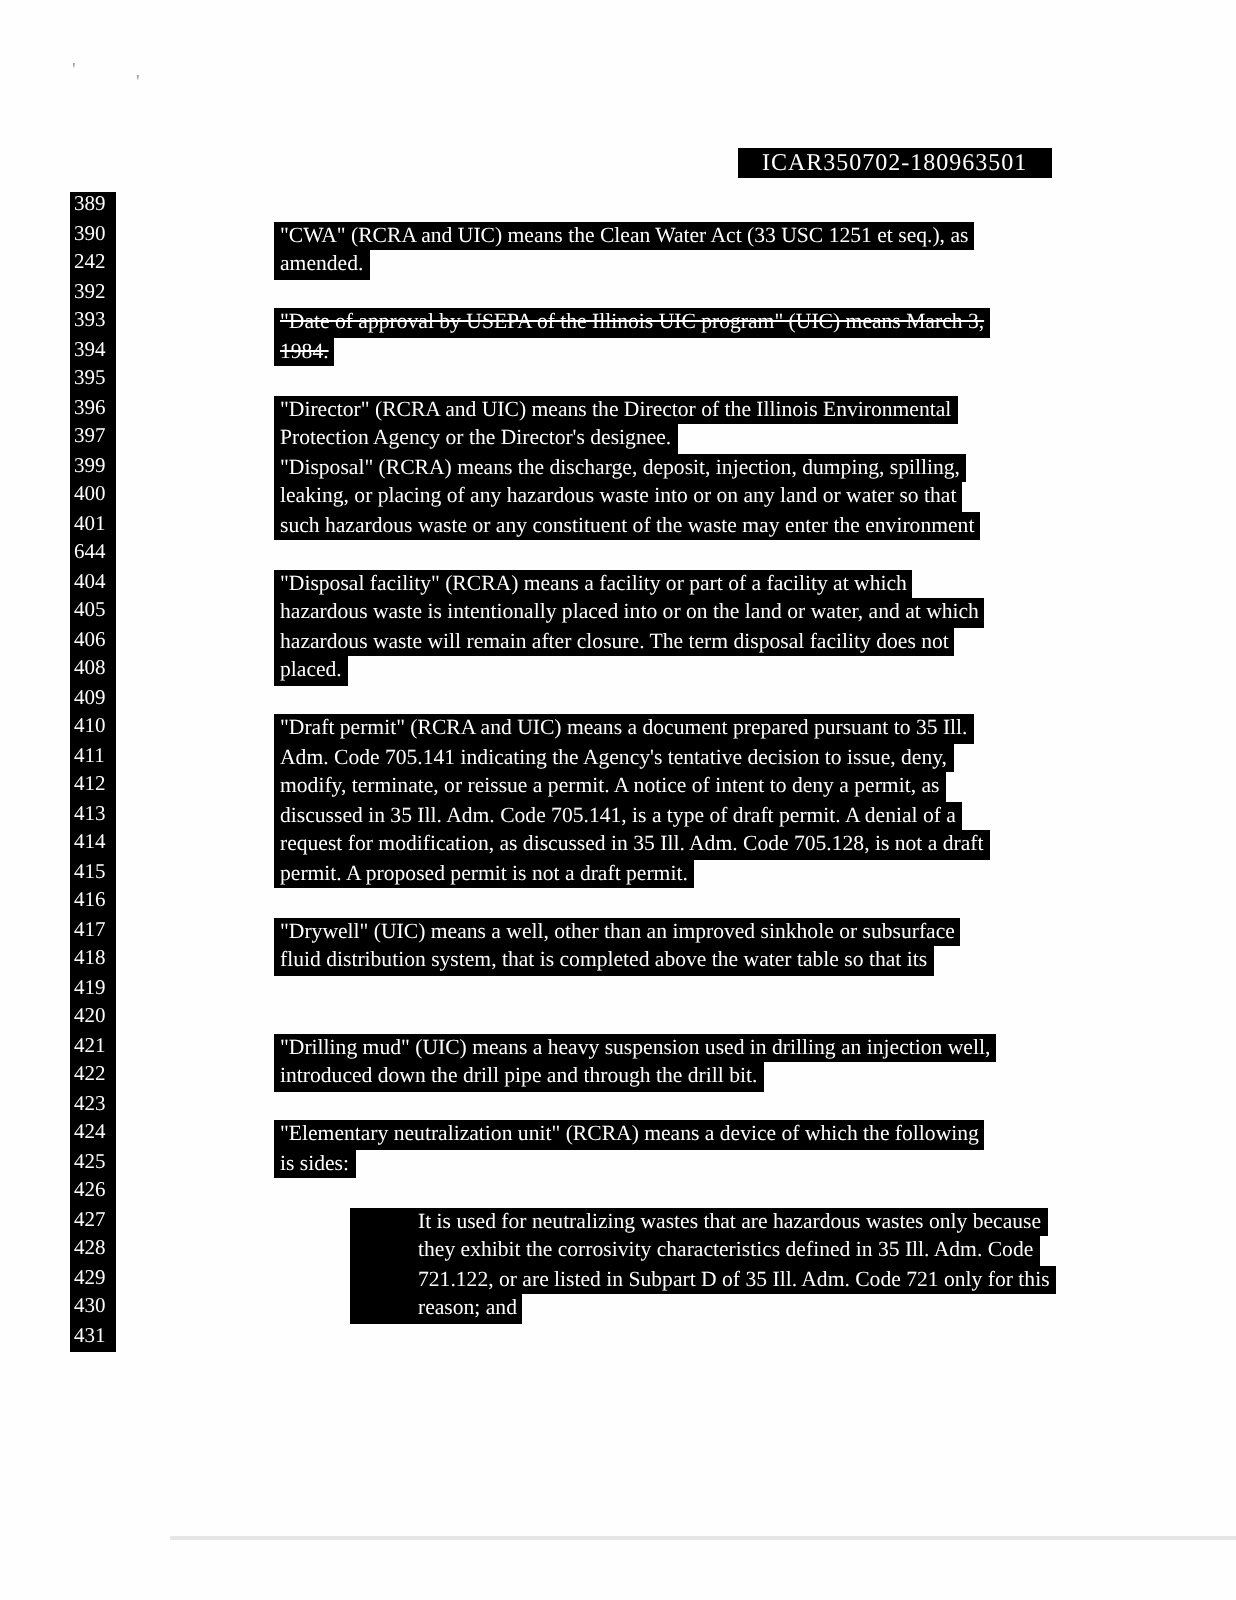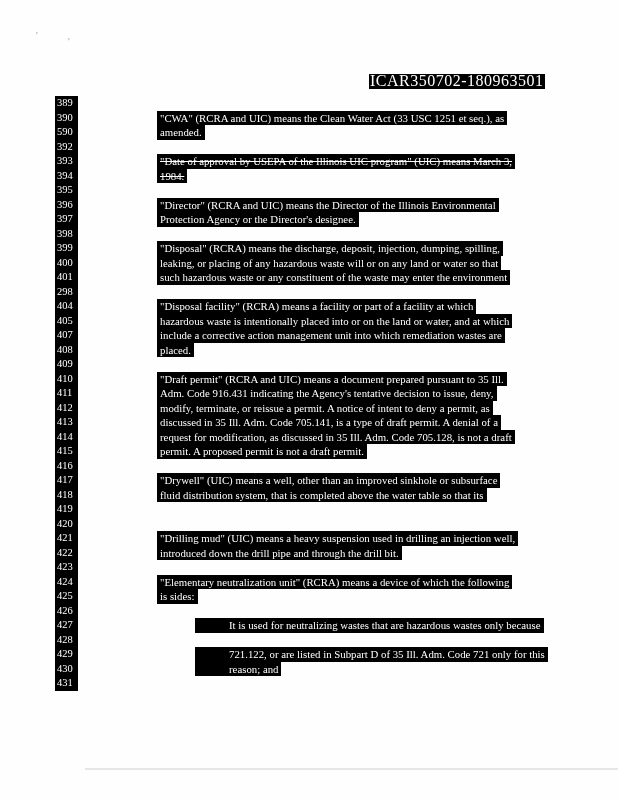--- a/index.html
+++ b/index.html
@@ -22,41 +22,41 @@
     font-family: "Liberation Serif", serif;
   }
   .artifact-1 { top: 30px; left: 36px; }
   .artifact-2 { top: 36px; left: 68px; }
   .bates-number {
     position: absolute;
     top: 74px;
     left: 369px;
     background: #000000;
     color: #ffffff;
-    font-size: 16px;
+    font-size: 12px;
     line-height: 14px;
-    padding: 0 1px;
+    padding: 0 12px;
     letter-spacing: 0.5px;
     border-bottom: 1px solid #000;
   }
   .lines {
     position: absolute;
     top: 96px;
     left: 0;
     width: 618px;
   }
   .line-row {
     display: flex;
     align-items: flex-start;
     height: 14.5px;
     white-space: nowrap;
   }
   .line-number {
     display: inline-block;
-    margin-left: 55px;
+    margin-left: 35px;
     background: #000000;
     color: #ffffff;
     font-size: 10.5px;
     line-height: 14.5px;
     padding: 0 2px;
     min-width: 19px;
   }
   .line-text {
     display: inline-block;
     margin-left: 79px;
@@ -99,21 +99,21 @@
 
   <div class="lines">
       <div class="line-row">
         <span class="line-number">389</span>
       </div>
       <div class="line-row">
         <span class="line-number">390</span>
         <span class="line-text highlight">"CWA" (RCRA and UIC) means the Clean Water Act (33 USC 1251 et seq.), as</span>
       </div>
       <div class="line-row">
-        <span class="line-number">590</span>
+        <span class="line-number">242</span>
         <span class="line-text highlight">amended.</span>
       </div>
       <div class="line-row">
         <span class="line-number">392</span>
       </div>
       <div class="line-row">
         <span class="line-number">393</span>
         <span class="line-text highlight strike">"Date of approval by USEPA of the Illinois UIC program" (UIC) means March 3,</span>
       </div>
       <div class="line-row">
@@ -125,63 +125,60 @@
       </div>
       <div class="line-row">
         <span class="line-number">396</span>
         <span class="line-text highlight">"Director" (RCRA and UIC) means the Director of the Illinois Environmental</span>
       </div>
       <div class="line-row">
         <span class="line-number">397</span>
         <span class="line-text highlight">Protection Agency or the Director's designee.</span>
       </div>
       <div class="line-row">
-        <span class="line-number">398</span>
-      </div>
-      <div class="line-row">
         <span class="line-number">399</span>
         <span class="line-text highlight">"Disposal" (RCRA) means the discharge, deposit, injection, dumping, spilling,</span>
       </div>
       <div class="line-row">
         <span class="line-number">400</span>
-        <span class="line-text highlight">leaking, or placing of any hazardous waste will or on any land or water so that</span>
+        <span class="line-text highlight">leaking, or placing of any hazardous waste into or on any land or water so that</span>
       </div>
       <div class="line-row">
         <span class="line-number">401</span>
         <span class="line-text highlight">such hazardous waste or any constituent of the waste may enter the environment</span>
       </div>
       <div class="line-row">
-        <span class="line-number">298</span>
+        <span class="line-number">644</span>
       </div>
       <div class="line-row">
         <span class="line-number">404</span>
         <span class="line-text highlight">"Disposal facility" (RCRA) means a facility or part of a facility at which</span>
       </div>
       <div class="line-row">
         <span class="line-number">405</span>
         <span class="line-text highlight">hazardous waste is intentionally placed into or on the land or water, and at which</span>
       </div>
       <div class="line-row">
-        <span class="line-number">407</span>
-        <span class="line-text highlight">include a corrective action management unit into which remediation wastes are</span>
+        <span class="line-number">406</span>
+        <span class="line-text highlight">hazardous waste will remain after closure.  The term disposal facility does not</span>
       </div>
       <div class="line-row">
         <span class="line-number">408</span>
         <span class="line-text highlight">placed.</span>
       </div>
       <div class="line-row">
         <span class="line-number">409</span>
       </div>
       <div class="line-row">
         <span class="line-number">410</span>
         <span class="line-text highlight">"Draft permit" (RCRA and UIC) means a document prepared pursuant to  35 Ill.</span>
       </div>
       <div class="line-row">
         <span class="line-number">411</span>
-        <span class="line-text highlight">Adm. Code 916.431 indicating the Agency's tentative decision to issue, deny,</span>
+        <span class="line-text highlight">Adm. Code 705.141 indicating the Agency's tentative decision to issue, deny,</span>
       </div>
       <div class="line-row">
         <span class="line-number">412</span>
         <span class="line-text highlight">modify, terminate, or reissue a permit.  A notice of intent to deny a permit, as</span>
       </div>
       <div class="line-row">
         <span class="line-number">413</span>
         <span class="line-text highlight">discussed in 35 Ill. Adm. Code 705.141, is a type of draft permit.  A denial of a</span>
       </div>
       <div class="line-row">
@@ -230,20 +227,21 @@
       </div>
       <div class="line-row">
         <span class="line-number">426</span>
       </div>
       <div class="line-row">
         <span class="line-number">427</span>
         <span class="line-text highlight indented">It is used for neutralizing wastes that are hazardous wastes only because</span>
       </div>
       <div class="line-row">
         <span class="line-number">428</span>
+        <span class="line-text highlight indented">they exhibit the corrosivity characteristics defined in 35 Ill. Adm. Code</span>
       </div>
       <div class="line-row">
         <span class="line-number">429</span>
         <span class="line-text highlight indented">721.122, or are listed in Subpart D of 35 Ill. Adm. Code 721 only for this</span>
       </div>
       <div class="line-row">
         <span class="line-number">430</span>
         <span class="line-text highlight indented">reason; and</span>
       </div>
       <div class="line-row">

